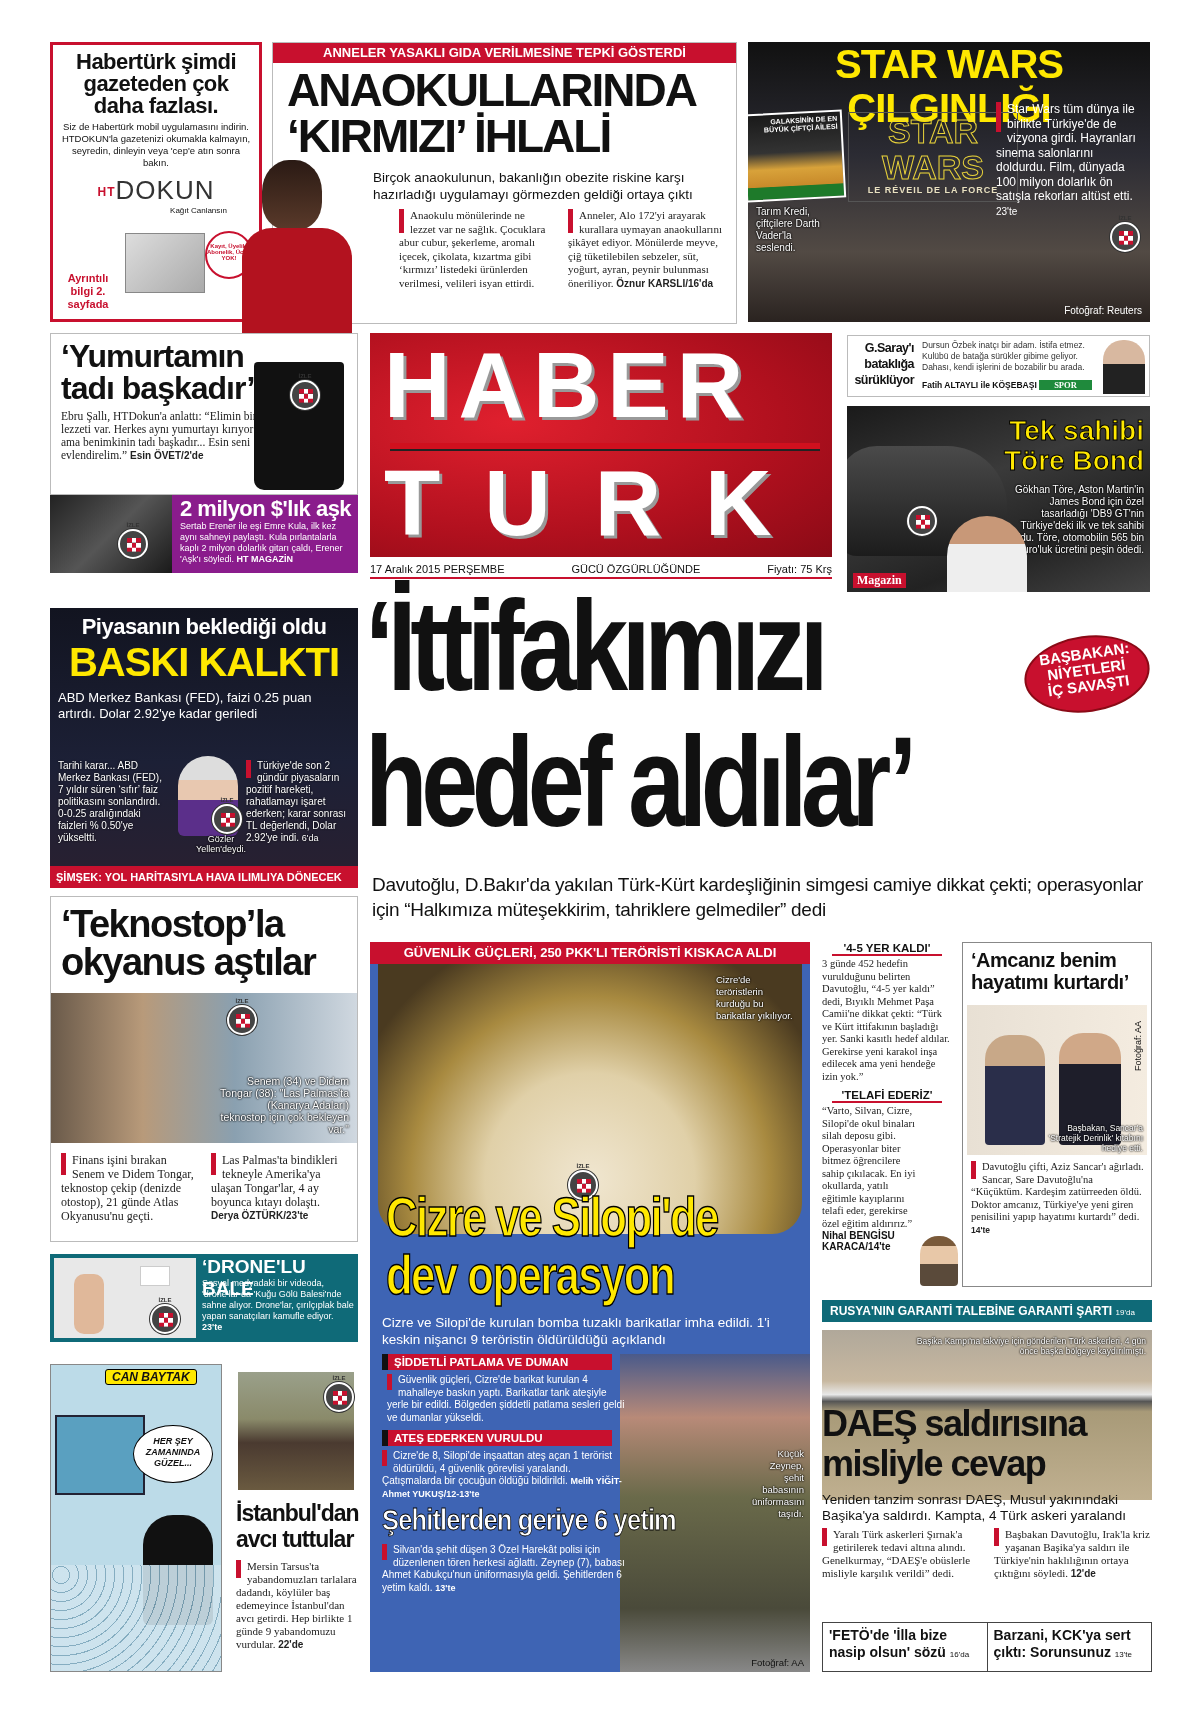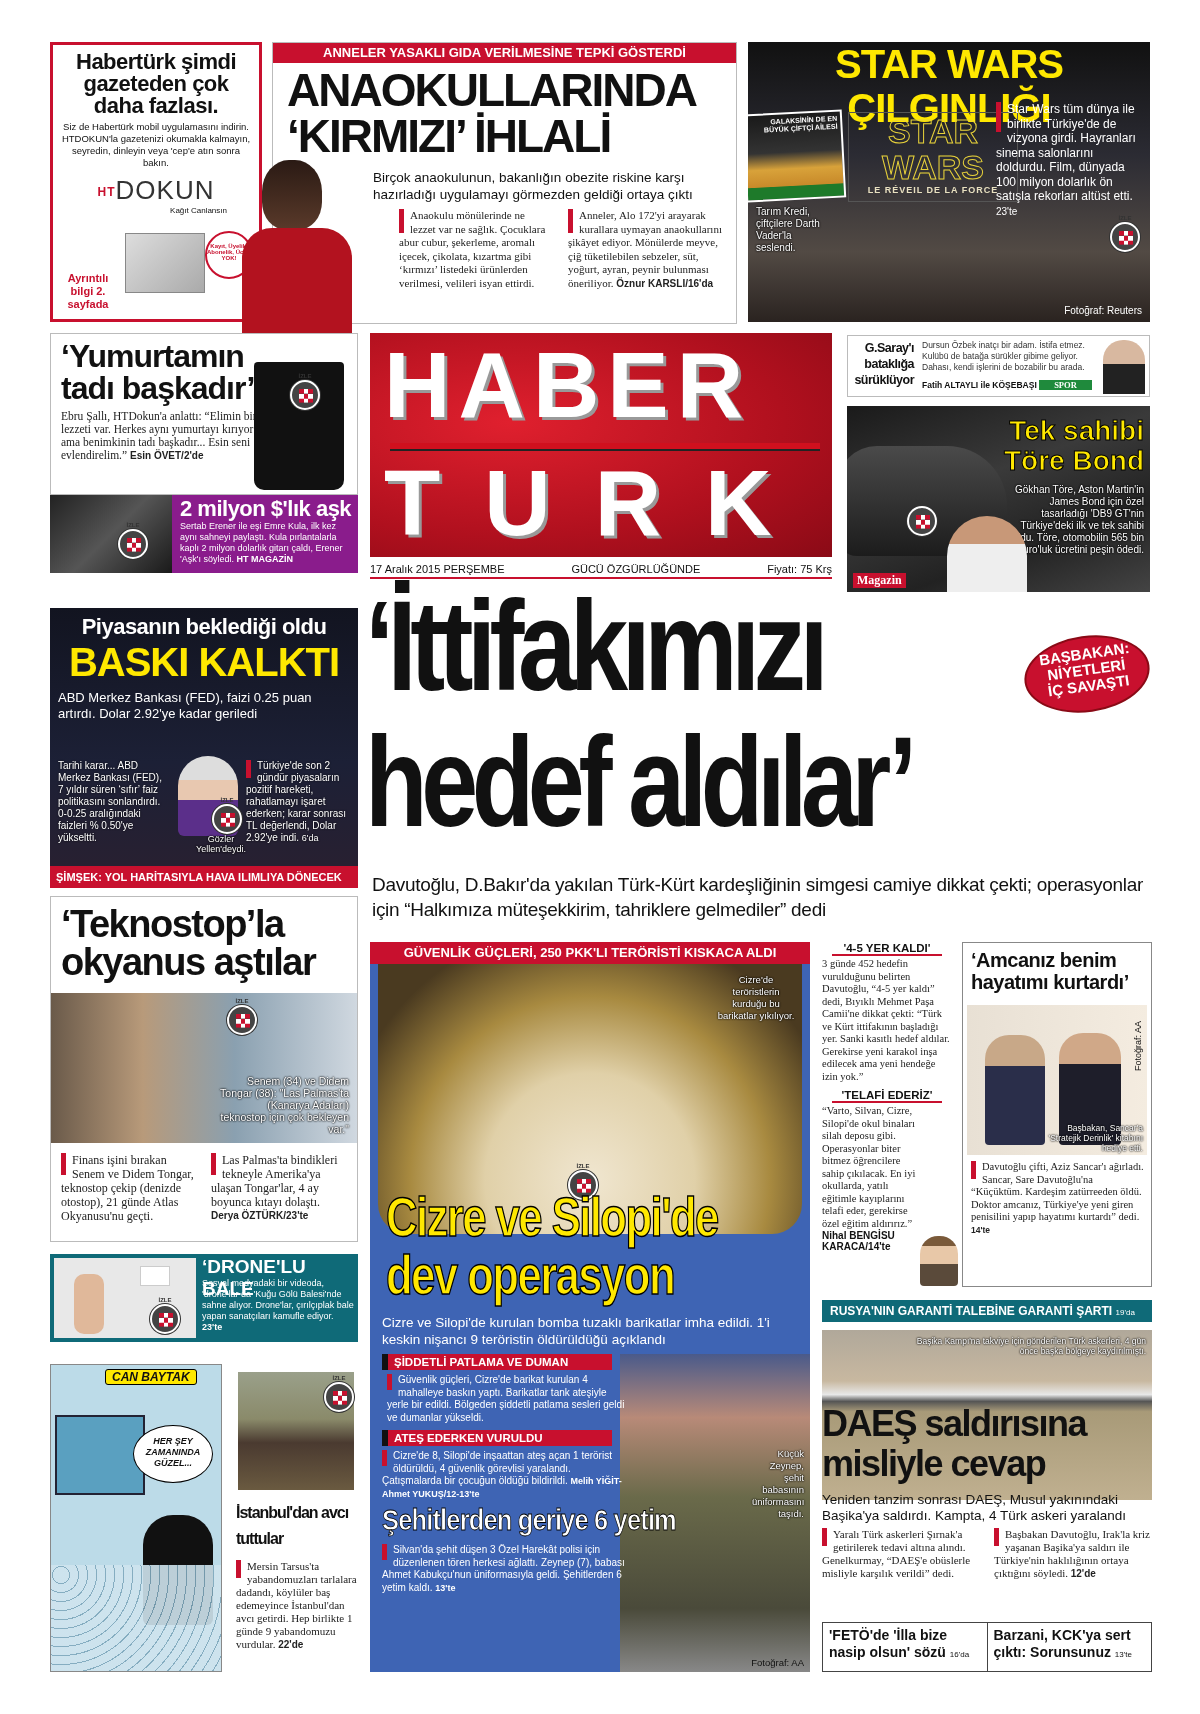--- a/index.html
+++ b/index.html
@@ -172,21 +172,21 @@
   </div>
   <div class="para" style="position:absolute;left:160px;top:256px;width:142px;font-size:12px;line-height:14px;">
     <span class="bar" style="height:22px;float:left;"></span><span>Las Palmas'ta bindikleri tekneyle Amerika'ya ulaşan Tongar'lar, 4 ay boyunca kıtayı dolaştı.</span>
     <div class="credit" style="font-family:'Liberation Sans',sans-serif;">Derya ÖZTÜRK/23'te</div>
   </div>
 </div>
 
 <div class="abs" style="left:370px;top:942px;width:440px;height:730px;background:#3e64b4;overflow:hidden;">
   <div style="background:#c8102e;color:#fff;font-weight:bold;font-size:13px;text-align:center;height:22px;line-height:22px;">GÜVENLİK GÜÇLERİ, 250 PKK'LI TERÖRİSTİ KISKACA ALDI</div>
   <div style="position:absolute;left:8px;top:22px;width:424px;height:270px;background:radial-gradient(ellipse at 50% 80%,#f0e6d0 0,#e0d0a8 35%,#a88a40 60%,#4a3a20 85%);border-radius:0 0 30px 30px;"></div>
-  <div class="caption-w" style="position:absolute;right:14px;top:32px;width:80px;text-align:center;font-size:9.5px;margin-left:20px;">Cizre'de teröristlerin kurduğu bu barikatlar yıkılıyor.</div>
+  <div class="caption-w" style="position:absolute;right:14px;top:32px;width:80px;text-align:left;font-size:9.5px;margin-left:20px;">Cizre'de teröristlerin kurduğu bu barikatlar yıkılıyor.</div>
   <div class="izle" style="left:198px;top:228px;">
       <span>İZLE</span>
     </div>
   <div style="position:absolute;left:16px;top:246px;color:#ffe800;font-weight:bold;font-size:56px;line-height:58px;letter-spacing:-2px;-webkit-text-stroke:1.5px #000;transform:scaleX(0.78);transform-origin:left top;white-space:nowrap;">Cizre ve Silopi'de</div>
   <div style="position:absolute;left:16px;top:304px;color:#ffe800;font-weight:bold;font-size:56px;line-height:58px;letter-spacing:-2px;-webkit-text-stroke:1.5px #000;transform:scaleX(0.78);transform-origin:left top;white-space:nowrap;">dev operasyon</div>
   <div style="position:absolute;left:12px;top:372px;width:420px;color:#fff;font-size:13.5px;line-height:17px;">Cizre ve Silopi'de kurulan bomba tuzaklı barikatlar imha edildi. 1'i keskin nişancı 9 teröristin öldürüldüğü açıklandı</div>
   <div style="position:absolute;left:250px;top:412px;width:190px;height:318px;background:linear-gradient(180deg,#4a5a8a 0,#b88a78 20%,#6a6a4a 45%,#4a4a3a 80%,#888 100%);"></div>
   <div class="caption-w" style="position:absolute;right:6px;top:506px;width:52px;text-align:right;font-size:9.5px;">Küçük Zeynep, şehit babasının üniformasını taşıdı.</div>
   <div style="position:absolute;left:12px;top:412px;width:230px;background:#c8102e;border-left:6px solid #111;color:#fff;font-weight:bold;font-size:11.5px;line-height:16px;padding-left:6px;">ŞİDDETLİ PATLAMA VE DUMAN</div>
   <div style="position:absolute;left:17px;top:432px;width:240px;color:#fff;font-size:10px;line-height:12.5px;">
@@ -246,21 +246,21 @@
   <div style="position:absolute;left:92px;top:150px;width:70px;height:110px;border-radius:30px 30px 6px 6px;background:#111;"></div>
   <div style="position:absolute;left:0;top:200px;width:100%;height:108px;background:repeating-radial-gradient(circle at 10px 10px,#cfe4ee 0 8px,#7fa8bc 8px 9px);opacity:0.9;"></div>
 </div>
 
 <div class="abs" style="left:230px;top:1364px;width:128px;height:308px;">
   <div style="position:absolute;left:8px;top:8px;width:116px;height:118px;background:linear-gradient(180deg,#9aa08a 0,#8a8a6a 40%,#4a3a30 60%,#6a5a40 100%);">
     <div class="izle" style="left:86px;top:10px;">
         <span>İZLE</span>
       </div>
   </div>
-  <div style="position:absolute;left:6px;top:136px;width:124px;font-weight:bold;font-size:16px;line-height:26px;letter-spacing:-1px;">İstanbul'dan avcı tuttular</div>
+  <div style="position:absolute;left:6px;top:136px;width:124px;font-weight:bold;font-size:23px;line-height:26px;letter-spacing:-1px;">İstanbul'dan avcı tuttular</div>
   <div class="para" style="position:absolute;left:6px;top:196px;width:124px;font-size:11px;line-height:13px;">
     <span class="bar" style="height:18px;float:left;"></span><span>Mersin Tarsus'ta yabandomuzları tarlalara dadandı, köylüler baş edemeyince İstanbul'dan avcı getirdi. Hep birlikte 1 günde 9 yabandomuzu vurdular.</span> <b class="credit">22'de</b>
   </div>
 </div>
 
 <div class="abs" style="left:822px;top:1300px;width:330px;height:22px;background:#0f6a78;color:#fff;font-weight:bold;font-size:12px;line-height:22px;padding-left:8px;">
   <span>RUSYA'NIN GARANTİ TALEBİNE GARANTİ ŞARTI</span> <span style="font-size:8px;font-weight:normal;">19'da</span>
 </div>
 
 <div class="abs" style="left:822px;top:1330px;width:330px;height:342px;">

